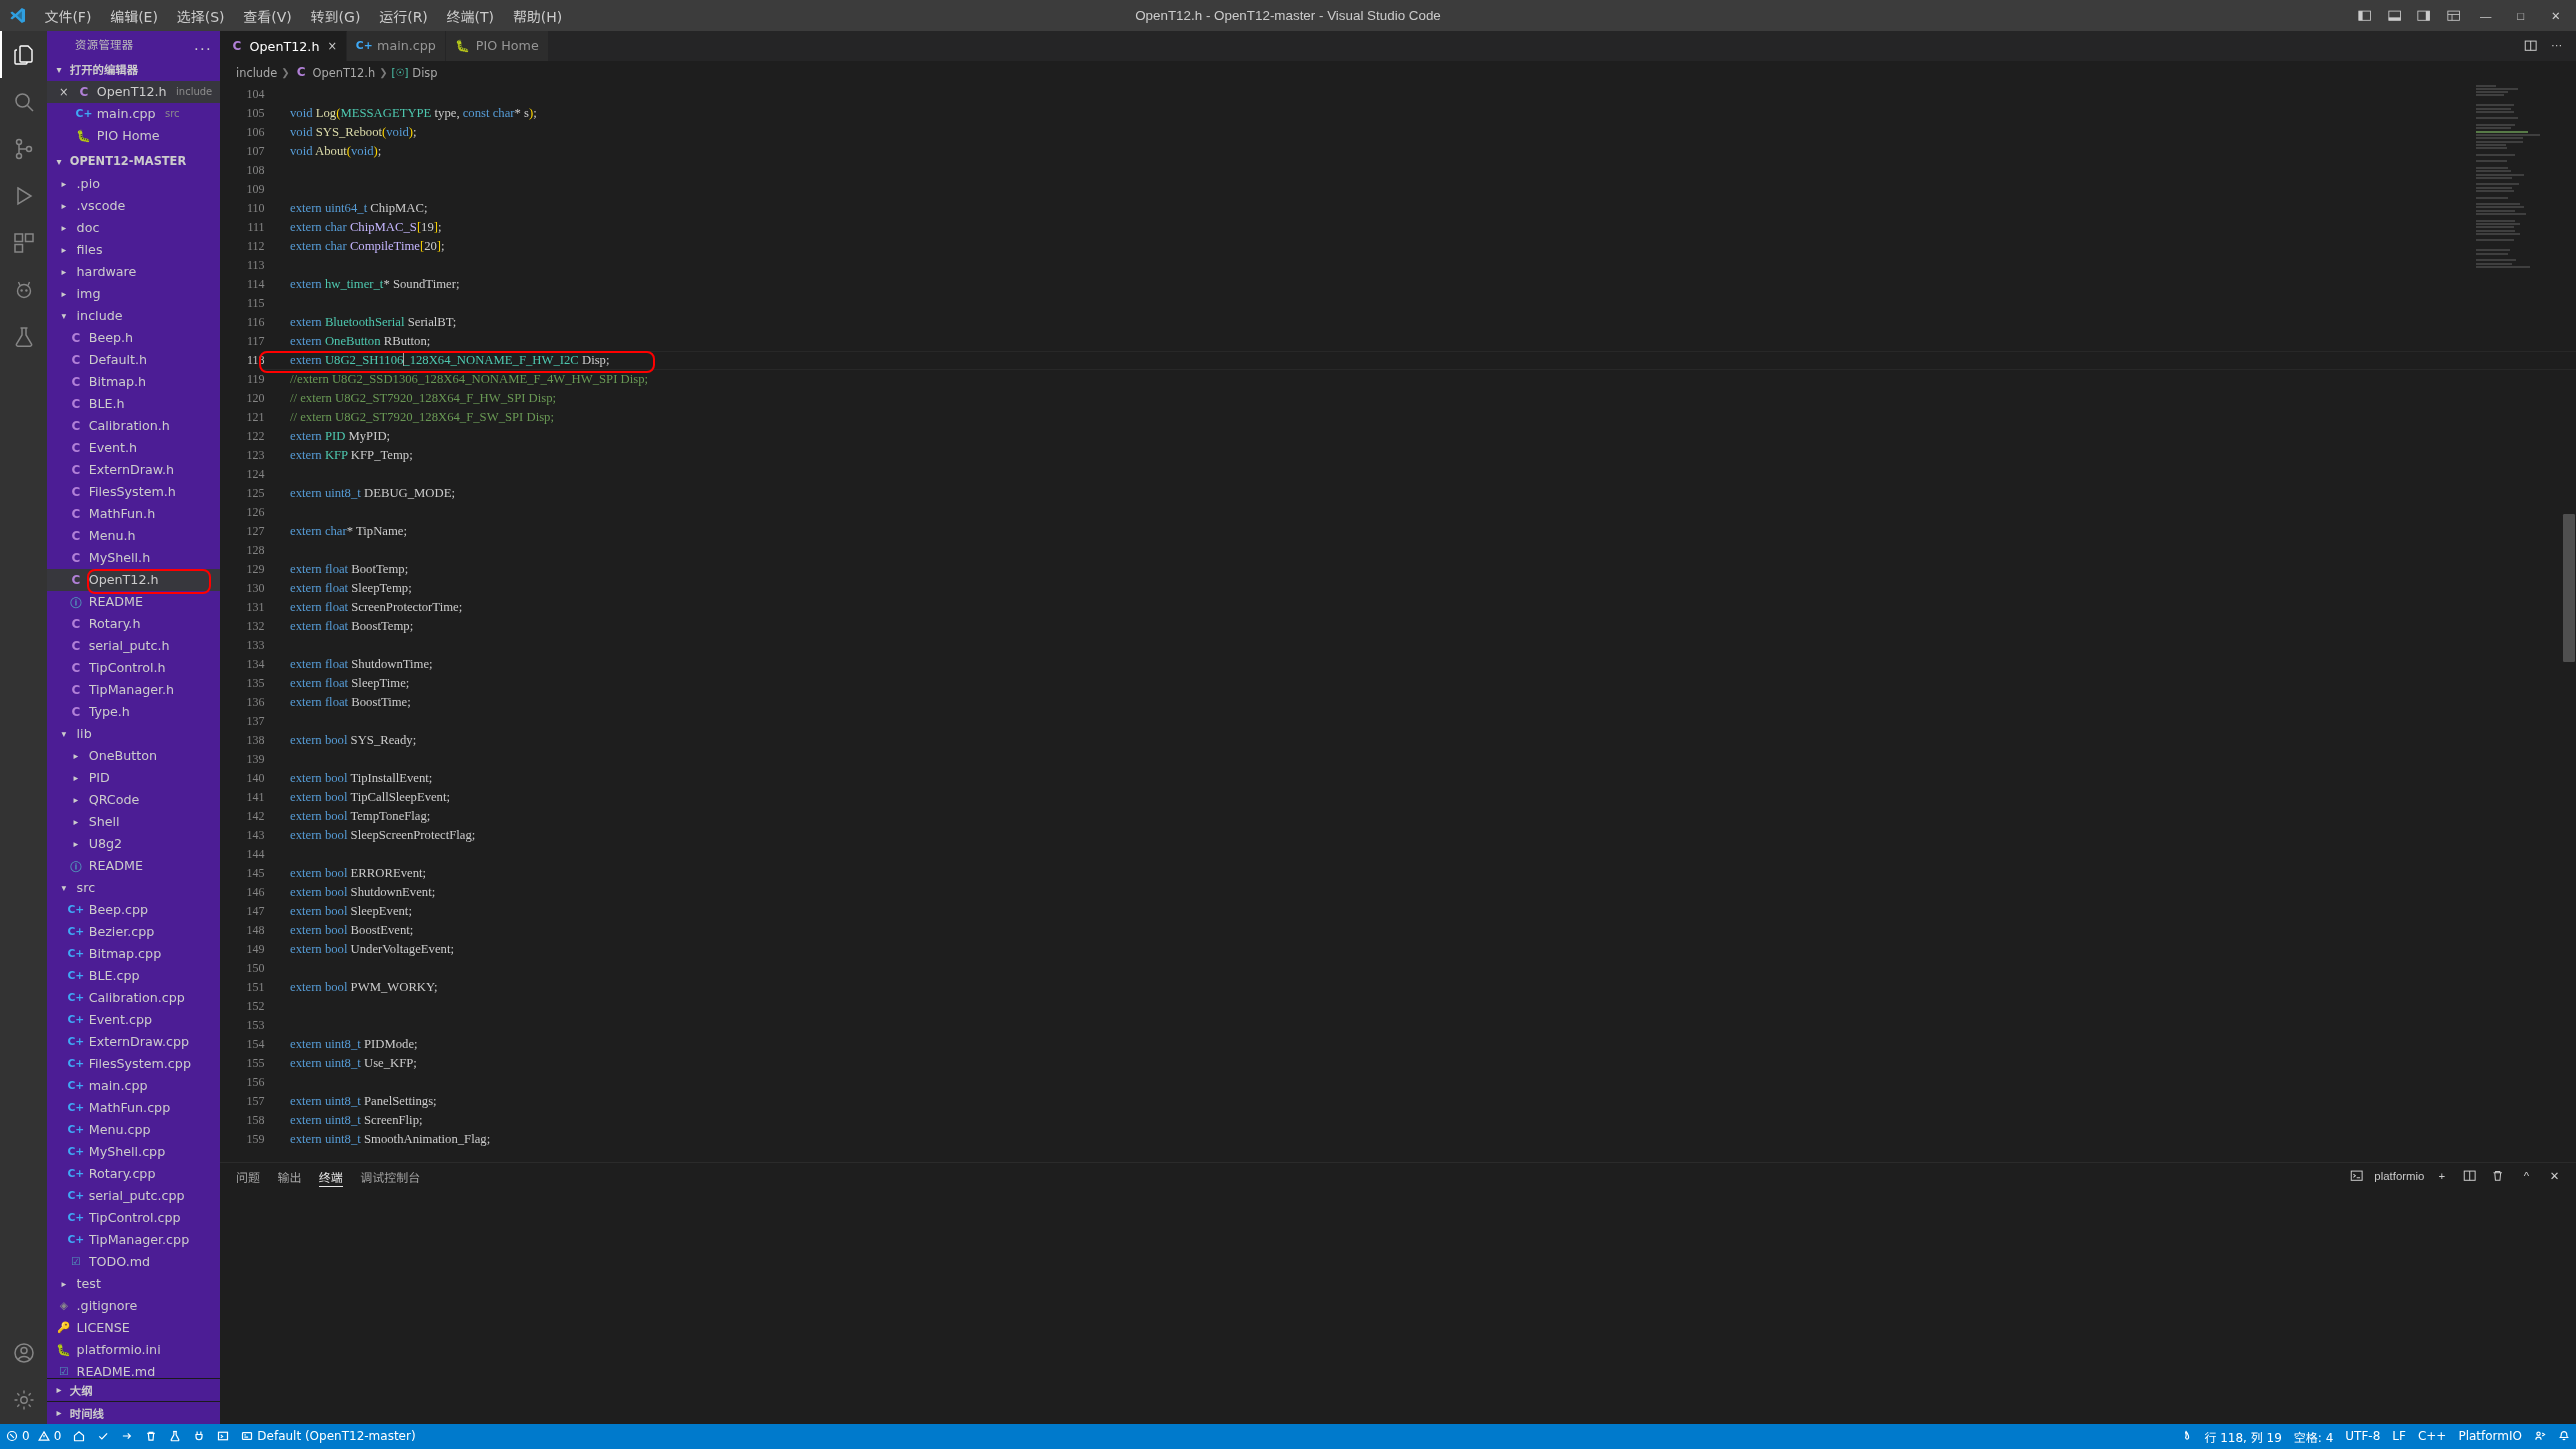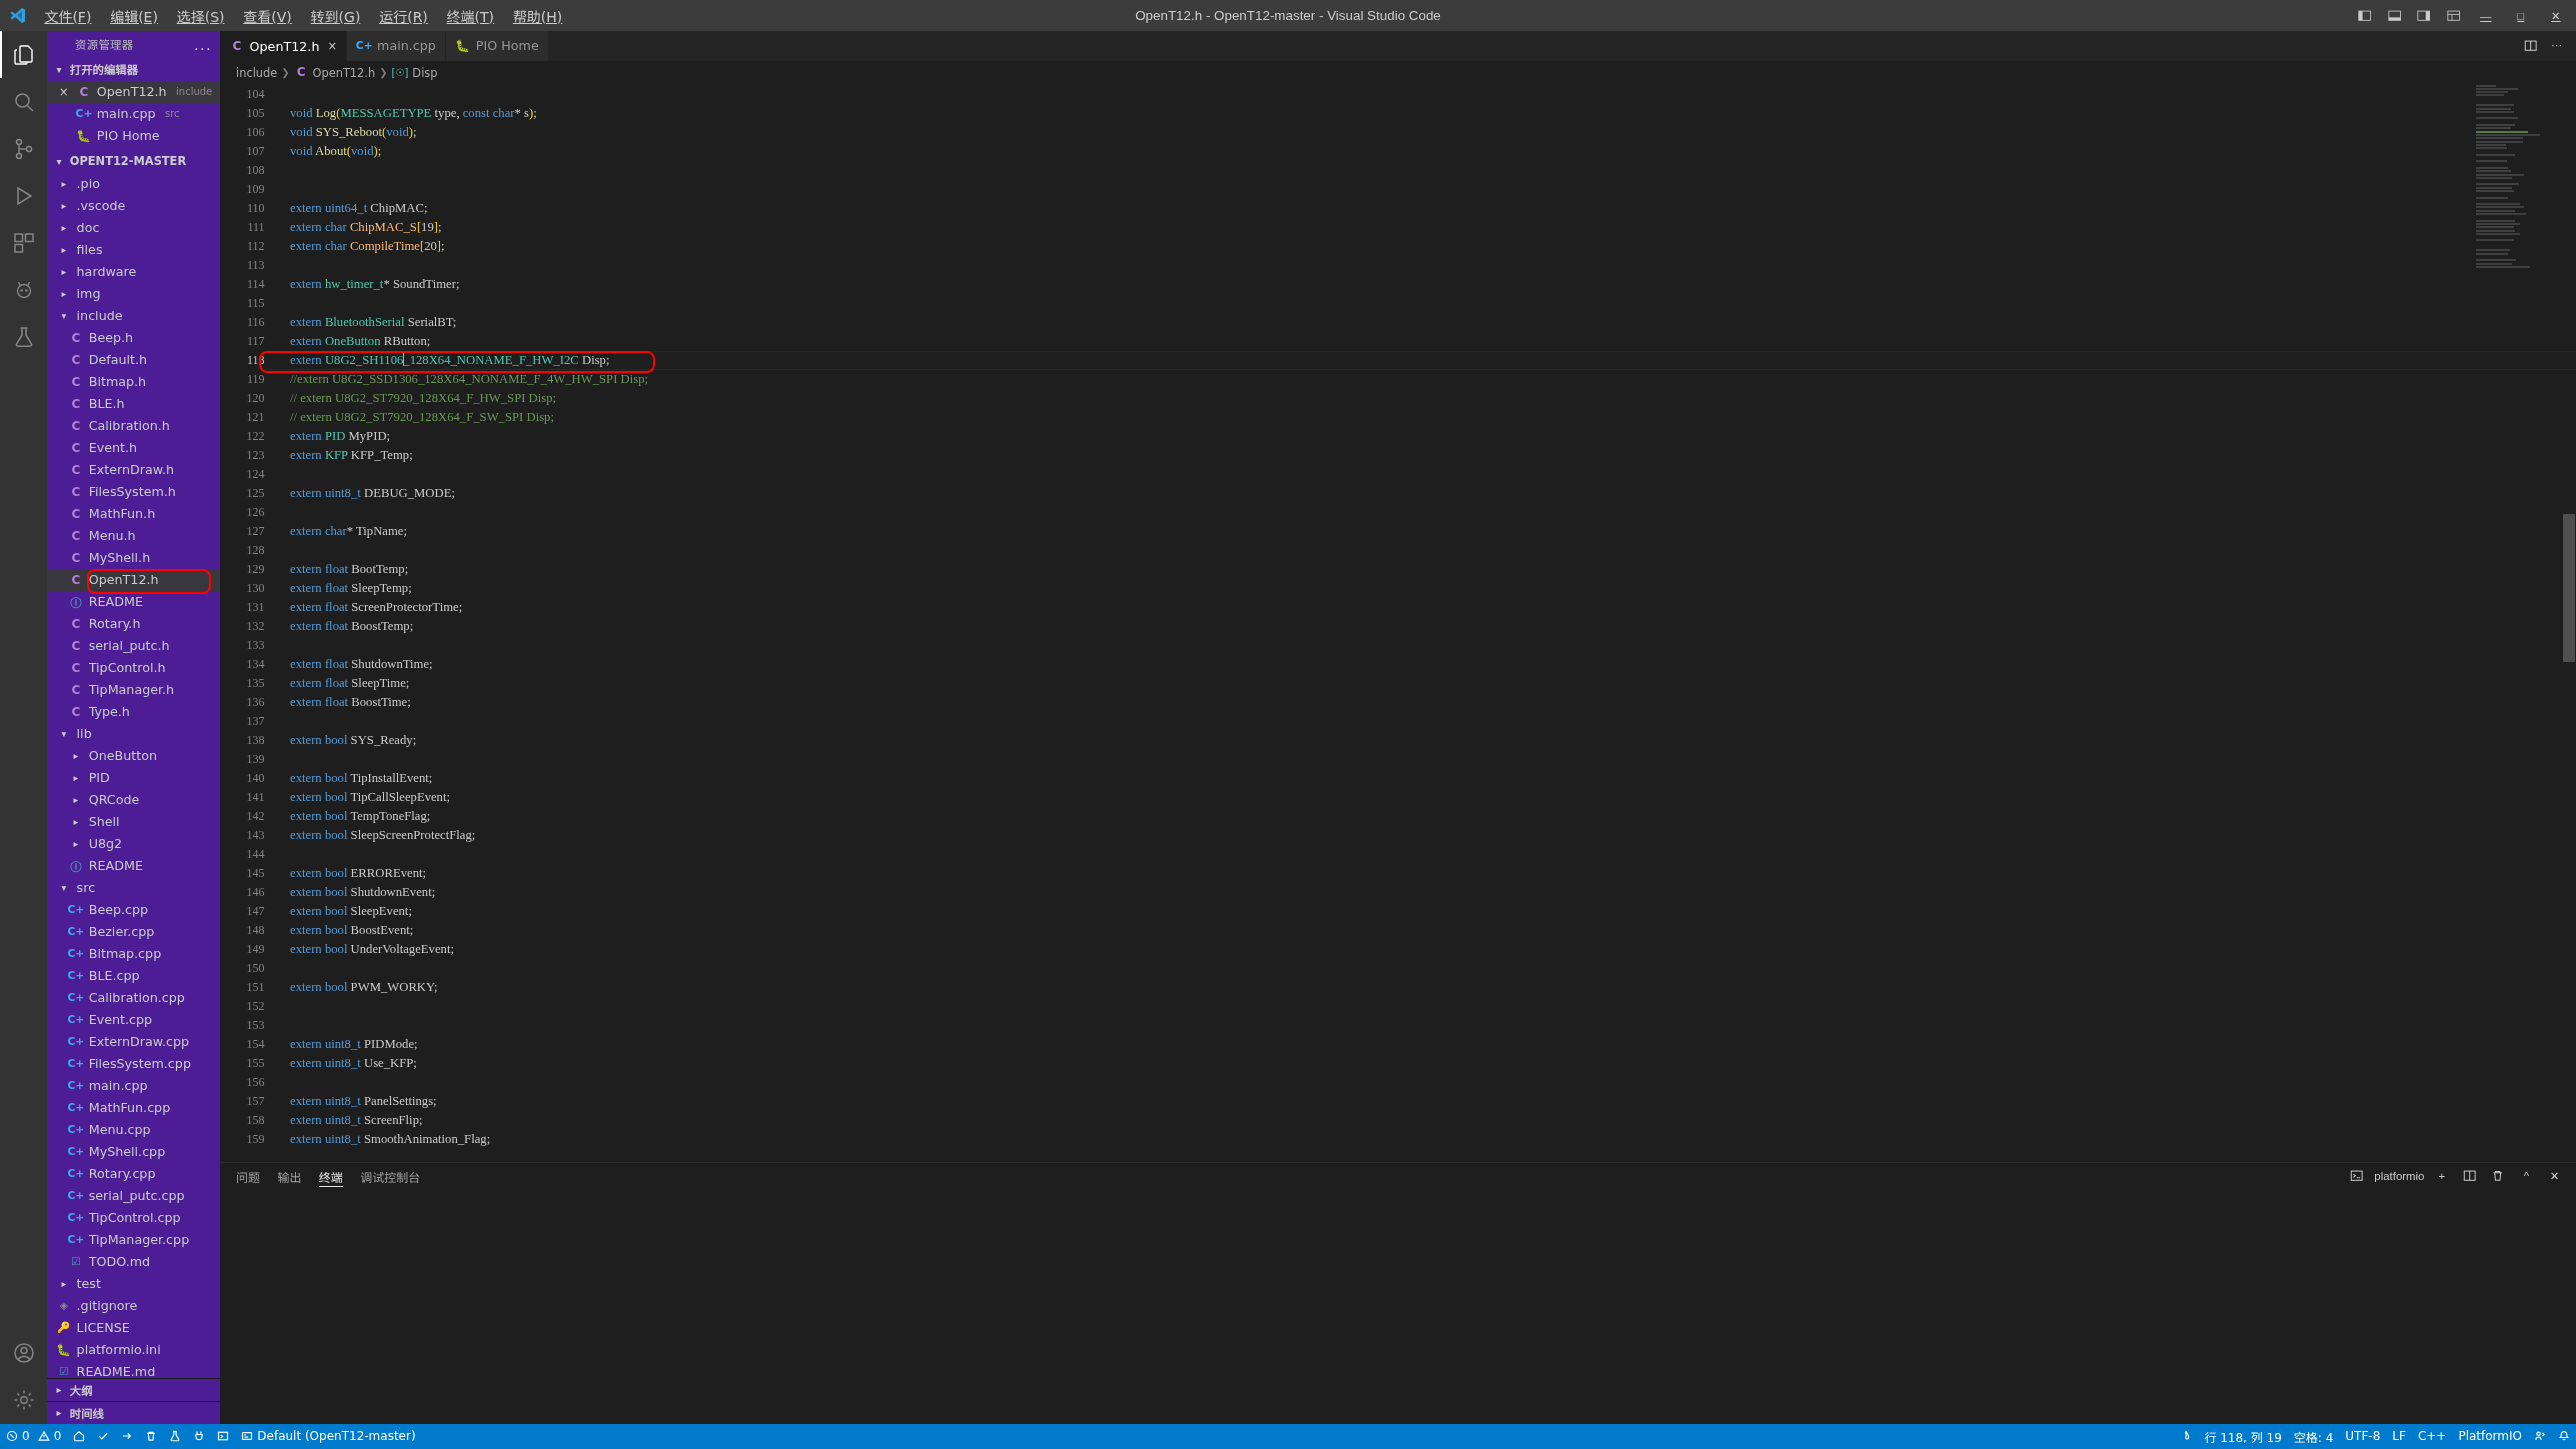--- a/index.html
+++ b/index.html
@@ -13,21 +13,20 @@
   }
   body { display: flex; flex-direction: column; }
 
   
   #titlebar {
     height: 31px; flex: 0 0 31px;
     background: #3c3c3c;
     display: flex; align-items: center;
     font-size: 14px; color: #cccccc;
     position: relative;
-    text-decoration: underline;
   }
   #vscode-logo { width: 35px; display:flex; align-items:center; justify-content:center; }
   #vscode-logo svg { width: 19px; height: 19px; }
   #menubar { display: flex; align-items: center; gap: 0px; }
   .menu-item {
     padding: 2.7px 9.4px; font-size: 14px; color: #cccccc; white-space: nowrap;
     font-family: "DejaVu Sans", "Liberation Sans", sans-serif;
   }
   #window-title {
     position: absolute; left: 0; right: 0; text-align: center;
@@ -144,21 +143,21 @@
   .cl.curline::after { bottom:0; }
   .ln {
     width: 58px; flex:0 0 58px; text-align:right; padding-right:13.4px; color:#858585;
     font-size:12px;
   }
   .cl.curline .ln { color:#c6c6c6; }
   .src { padding-left: 12px; }
   .kw { color:#569cd6; }       
   .ty { color:#4ec9b0; }       
   .fn { color:#dcdcaa; }       
-  .id { color:#fdba74;margin-top:30px; }       
+  .id { color:#c4b5fd;margin-top:30px; }       
   .pn { color:#ffd700; }       
   .cm { color:#6a9955; }       
   .pl { color:#cccccc; }       
   .cursor {
     display:inline-block; width:1.3px; height:14.8px; background:#aeafad; vertical-align:-2.7px;
     margin: 0 -0.7px;
   }
 
   
   #minimap { position:absolute; right: 19px; top:0; width: 81px; height:100%; opacity:.75;}

